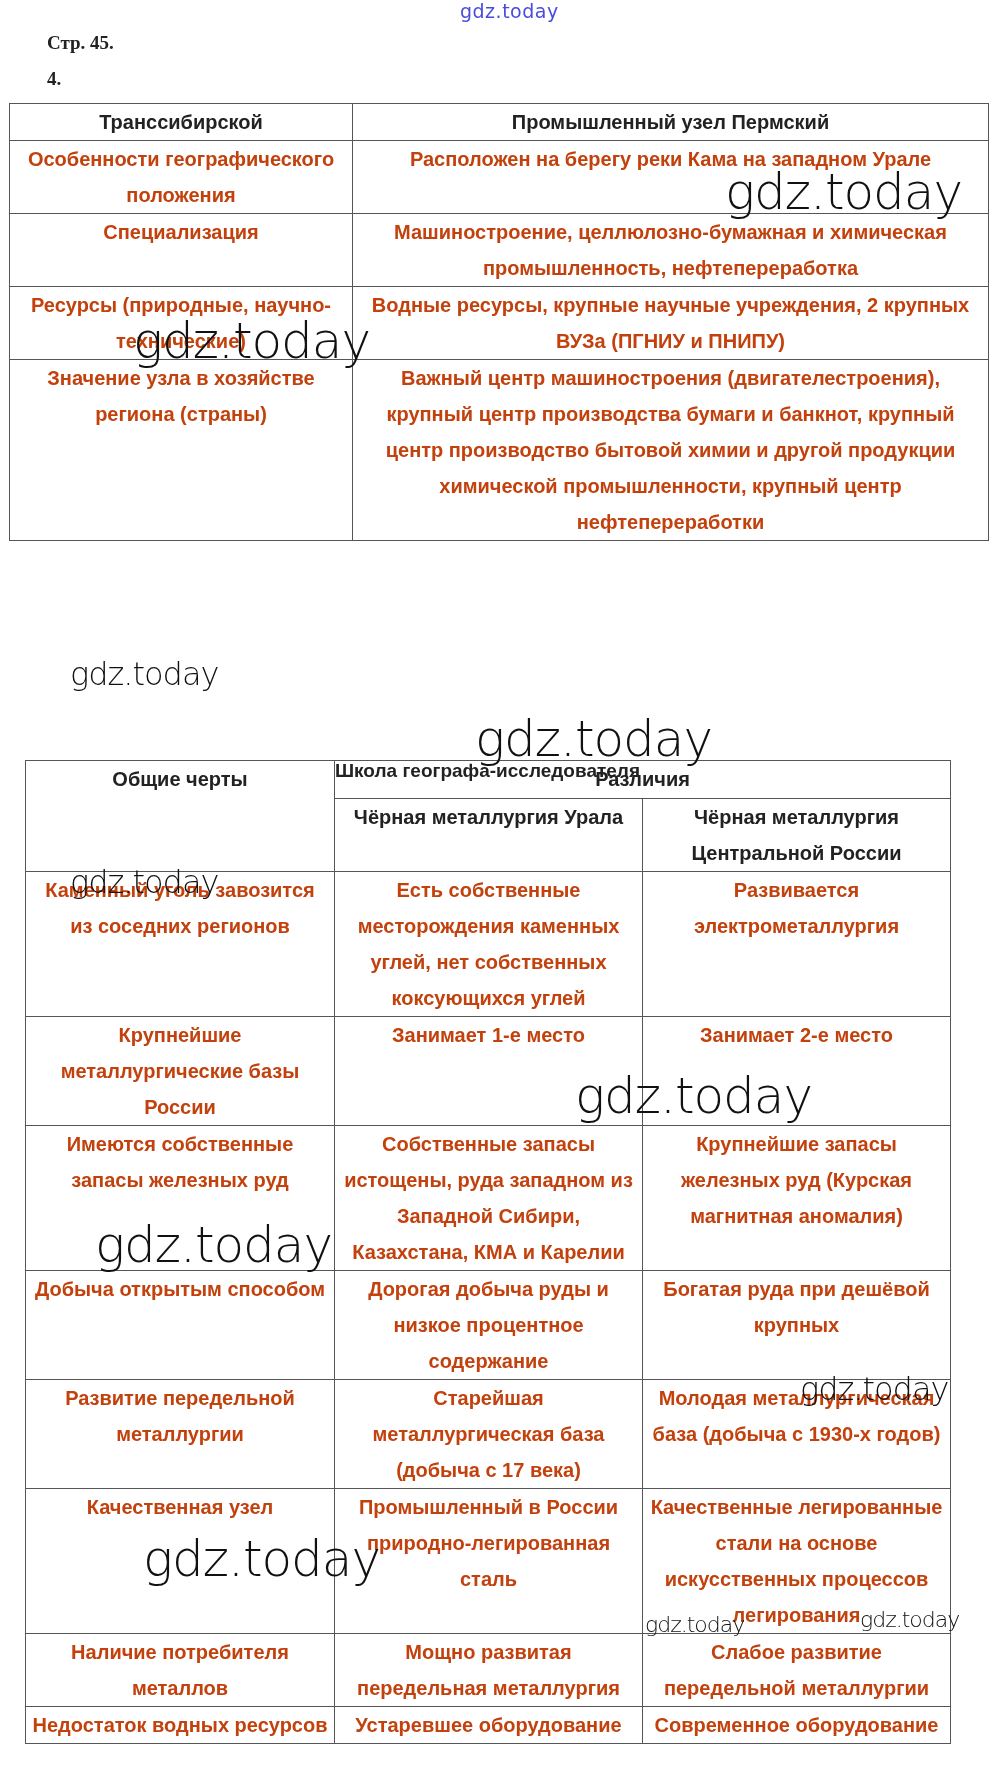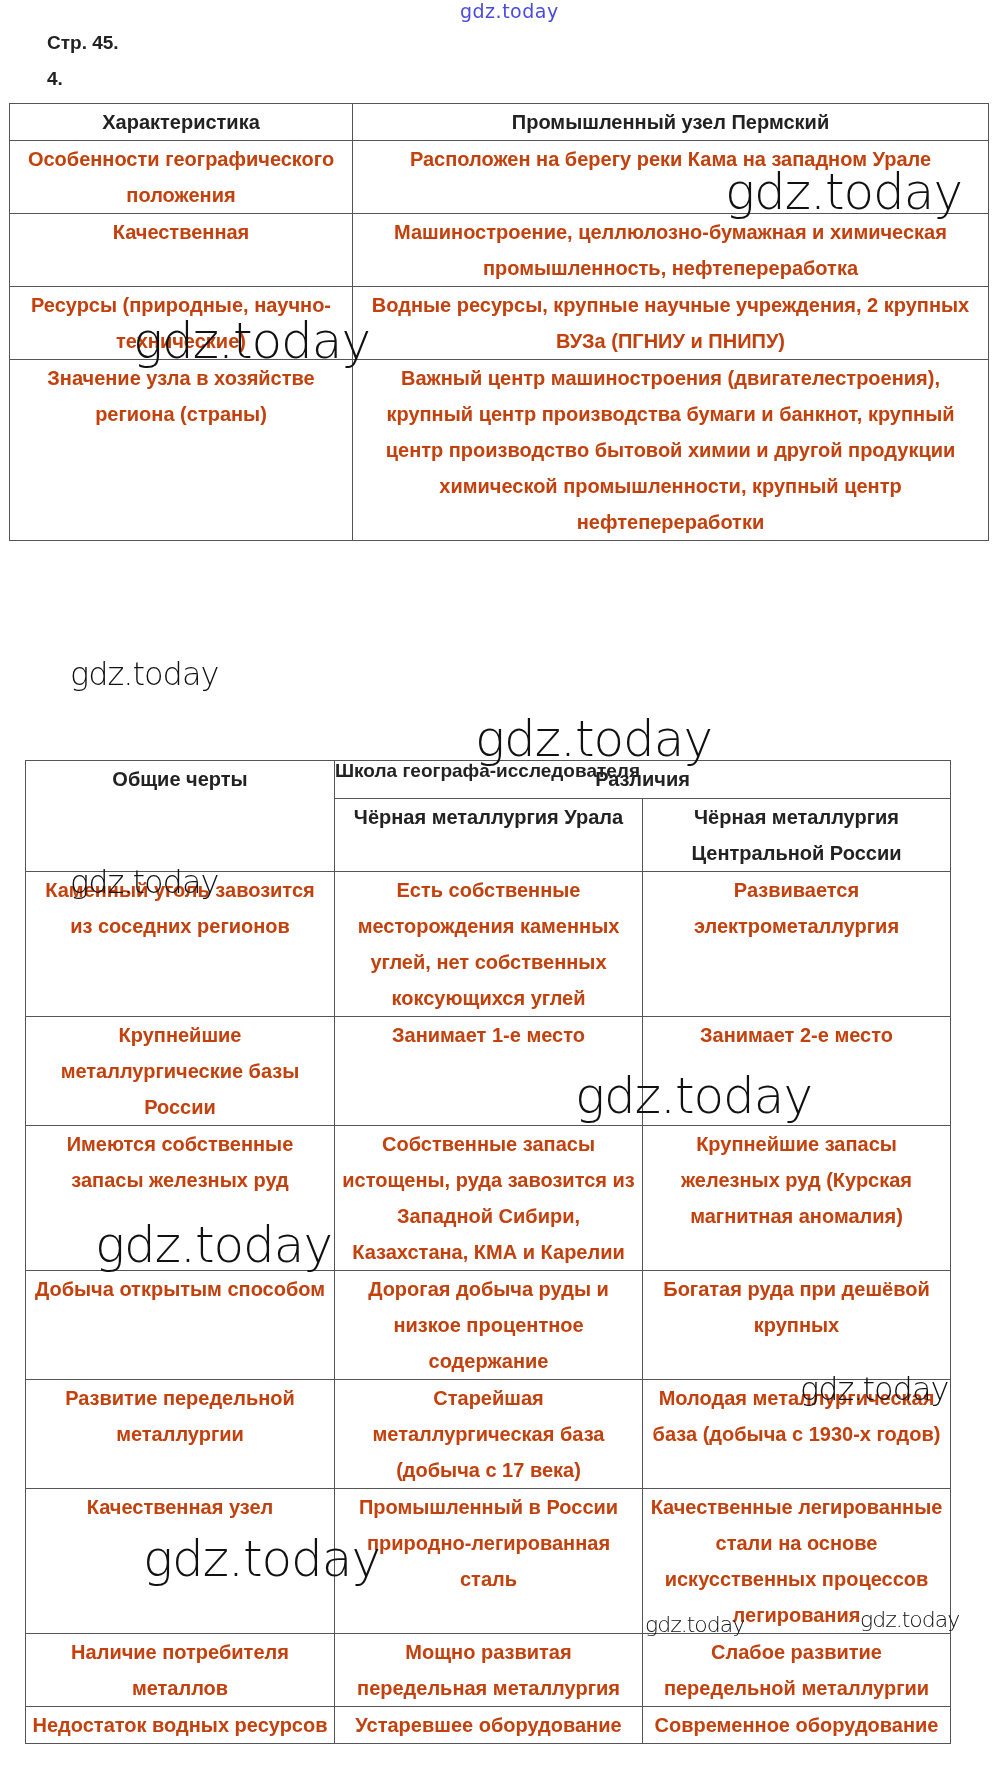--- a/index.html
+++ b/index.html
@@ -1,20 +1,20 @@
 <!DOCTYPE html>
 <html><head>
 <meta charset="utf-8">
 <style>
   html, body { margin: 0; padding: 0; background: #ffffff; }
   body { width: 1000px; height: 1786px; position: relative; overflow: hidden;
          font-family: "Liberation Sans", sans-serif; color: #222; }
   .wm-top { position: absolute; left: 460px; top: 0px; font-size: 19px; color: #4a4adf;
             font-family: "DejaVu Sans", sans-serif; letter-spacing: 0.5px; }
-  .heading { position: absolute; left: 47px; font-size: 19px; font-weight: bold; color: #222; }
+  .heading { position: absolute; left: 47px; font-size: 19px; font-weight: bold; color: #222; font-family: Liberation Serif, serif; }
   table { position: absolute; border-collapse: collapse; table-layout: fixed; }
   td, th { border: 1px solid #555; vertical-align: top; text-align: center;
            font-size: 20px; line-height: 36px; padding: 0 6px; color: #c2410c; font-weight: bold; }
   th { font-weight: bold; color: #222; }
   #t1 { left: 9px; top: 103px; width: 979px; }
   #t2 { left: 25px; top: 760px; width: 925px; }
   .caption { position: absolute; top: 760px; left: 0; width: 975px; text-align: center;
              font-size: 19px; font-weight: bold; color: #222; }
   .wm { position: absolute; font-family: "DejaVu Sans", sans-serif; font-weight: 200;
         color: #111; letter-spacing: -1px; pointer-events: none; white-space: nowrap; }
@@ -30,29 +30,29 @@
 <div class="heading" style="top:32px;">Стр. 45.</div>
 <div class="heading" style="top:68px;">4.</div>
 
 <table id="t1">
   <colgroup>
       <col style="width:343px">
       <col style="width:636px">
     </colgroup>
   <tbody>
       <tr style="height:37px">
-    <th>Характеристика</th>
+    <th>Транссибирской</th>
     <th>Промышленный узел Пермский</th>
   </tr>
   <tr style="height:63px">
     <td>Особенности географического положения</td>
     <td>Расположен на берегу реки Кама на западном Урале</td>
   </tr>
   <tr style="height:63px">
-    <td>Качественная</td>
+    <td>Специализация</td>
     <td>Машиностроение, целлюлозно-бумажная и химическая промышленность, нефтепереработка</td>
   </tr>
   <tr style="height:64px">
     <td>Ресурсы (природные, научно-технические)</td>
     <td>Водные ресурсы, крупные научные учреждения, 2 крупных ВУЗа (ПГНИУ и ПНИПУ)</td>
   </tr>
   <tr style="height:136px">
     <td>Значение узла в хозяйстве региона (страны)</td>
     <td>Важный центр машиностроения (двигателестроения), крупный центр производства бумаги и банкнот, крупный центр производство бытовой химии и другой продукции химической промышленности, крупный центр нефтепереработки</td>
   </tr>
@@ -81,21 +81,21 @@
     <td>Есть собственные месторождения каменных углей, нет собственных коксующихся углей</td>
     <td>Развивается электрометаллургия</td>
   </tr>
   <tr style="height:95px">
     <td>Крупнейшие металлургические базы России</td>
     <td>Занимает 1-е место</td>
     <td>Занимает 2-е место</td>
   </tr>
   <tr style="height:126px">
     <td>Имеются собственные запасы железных руд</td>
-    <td>Собственные запасы истощены, руда завозится из Западной Сибири, Казахстана, КМА и Карелии</td>
+    <td>Собственные запасы истощены, руда западном из Западной Сибири, Казахстана, КМА и Карелии</td>
     <td>Крупнейшие запасы железных руд (Курская магнитная аномалия)</td>
   </tr>
   <tr style="height:108px">
     <td>Добыча открытым способом</td>
     <td>Дорогая добыча руды и низкое процентное содержание</td>
     <td>Богатая руда при дешёвой крупных</td>
   </tr>
   <tr style="height:108px">
     <td>Развитие передельной металлургии</td>
     <td>Старейшая металлургическая база (добыча с 17 века)</td>

